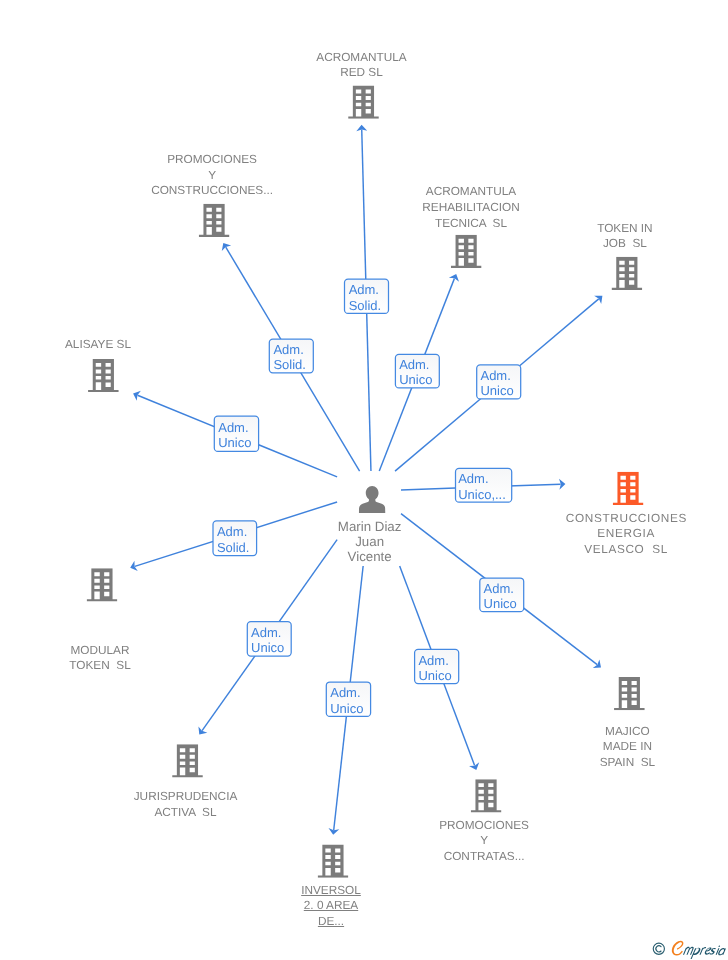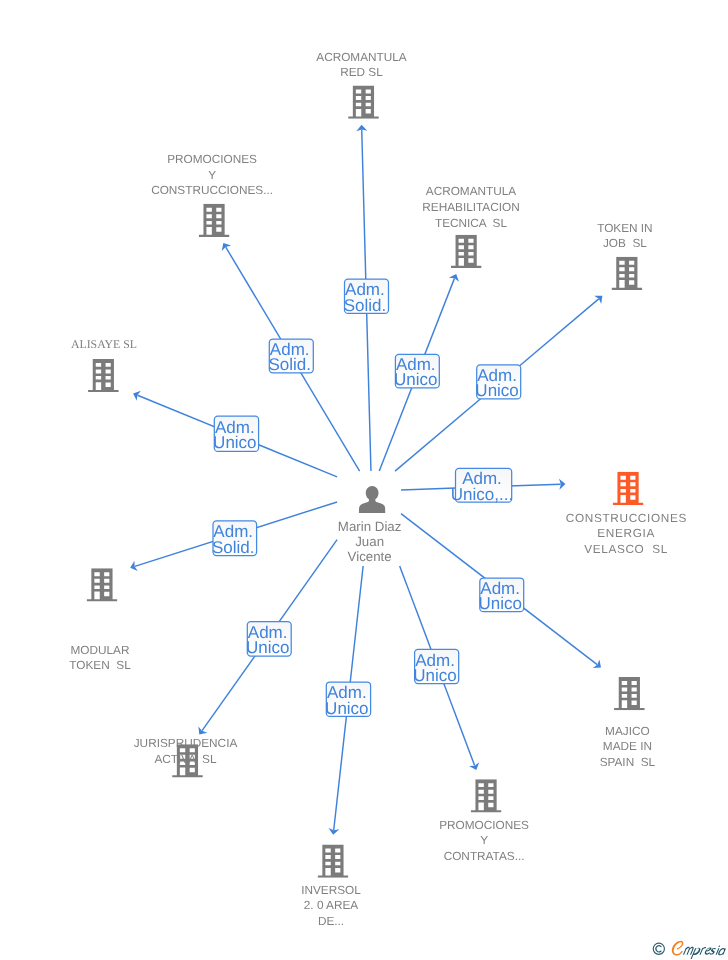--- a/index.html
+++ b/index.html
@@ -5,22 +5,22 @@
 <style>
   html,body{margin:0;padding:0;background:#ffffff;}
   body{width:728px;height:960px;position:relative;overflow:hidden;
        font-family:"Liberation Sans",sans-serif;
        -webkit-font-smoothing:antialiased;text-rendering:geometricPrecision;}
   #graph{position:absolute;left:0;top:0;}
   .node-label{position:absolute;text-align:center;color:#808080;font-size:11.8px;
               line-height:15.6px;white-space:pre;transform:translateX(-50%);}
   .node-label.person{font-size:13.3px;line-height:14.95px;}
   .node-label.hi{font-weight:normal;letter-spacing:0.65px;text-indent:0.65px;text-align:center;}
-  .edge-label-text{position:absolute;color:#4083DC;font-size:17px;line-height:15.2px;
-                   text-align:center;white-space:pre;transform:translateX(-50%);}
+  .edge-label-text{position:absolute;color:#4083DC;font-size:13px;line-height:15.2px;
+                   text-align:left;white-space:pre;transform:translateX(-50%);}
   #footer{position:absolute;left:651.5px;top:939.5px;}
 </style>
 </head>
 <body>
 
 <svg id="graph" width="728" height="960" viewBox="0 0 728 960">
   <defs>
     <linearGradient id="lblgrad" x1="0" y1="0" x2="0" y2="1">
       <stop offset="0%" stop-color="#f5f6f8"></stop>
       <stop offset="100%" stop-color="#ffffff"></stop>
@@ -127,29 +127,29 @@
     <div class="node-label" style="left: 361.5px; top: 49.6px;">ACROMANTULA
 RED SL</div>
     <div class="node-label" style="left: 212.1px; top: 152.3px;">PROMOCIONES
 Y
 CONSTRUCCIONES...</div>
     <div class="node-label" style="left: 471px; top: 184.4px;">ACROMANTULA
 REHABILITACION
 TECNICA  SL</div>
     <div class="node-label" style="left: 624.9px; top: 220.8px;">TOKEN IN
 JOB  SL</div>
-    <div class="node-label" style="left: 104px; top: 337.3px; font-family: Liberation Serif, serif;">ALISAYE SL</div>
+    <div class="node-label" style="left: 98px; top: 337.3px;">ALISAYE SL</div>
     <div class="node-label hi" style="left: 626.1px; top: 510.5px;">CONSTRUCCIONES
 ENERGIA
 VELASCO  SL</div>
     <div class="node-label" style="left: 100px; top: 606.6px; margin-top: 36px;">MODULAR
 TOKEN  SL</div>
-    <div class="node-label" style="left: 185.5px; top: 736px; text-align: center;">JURISPRUDENCIA
+    <div class="node-label" style="left: 185.5px; top: 789px; text-align: center;">JURISPRUDENCIA
 ACTIVA  SL</div>
-    <div class="node-label" style="left: 331px; top: 882.9px;">INVERSOL
+    <div class="node-label" style="left: 331px; top: 882.9px; text-decoration: underline;">INVERSOL
 2. 0 AREA
 DE...</div>
     <div class="node-label" style="left: 484.1px; top: 817.5px;">PROMOCIONES
 Y
 CONTRATAS...</div>
     <div class="node-label" style="left: 627.4px; top: 715.9px; margin-top: 8px;">MAJICO
 MADE IN
 SPAIN  SL</div>
     <div class="node-label person" style="left: 369.65px; top: 519.8px;">Marin Diaz
 Juan

